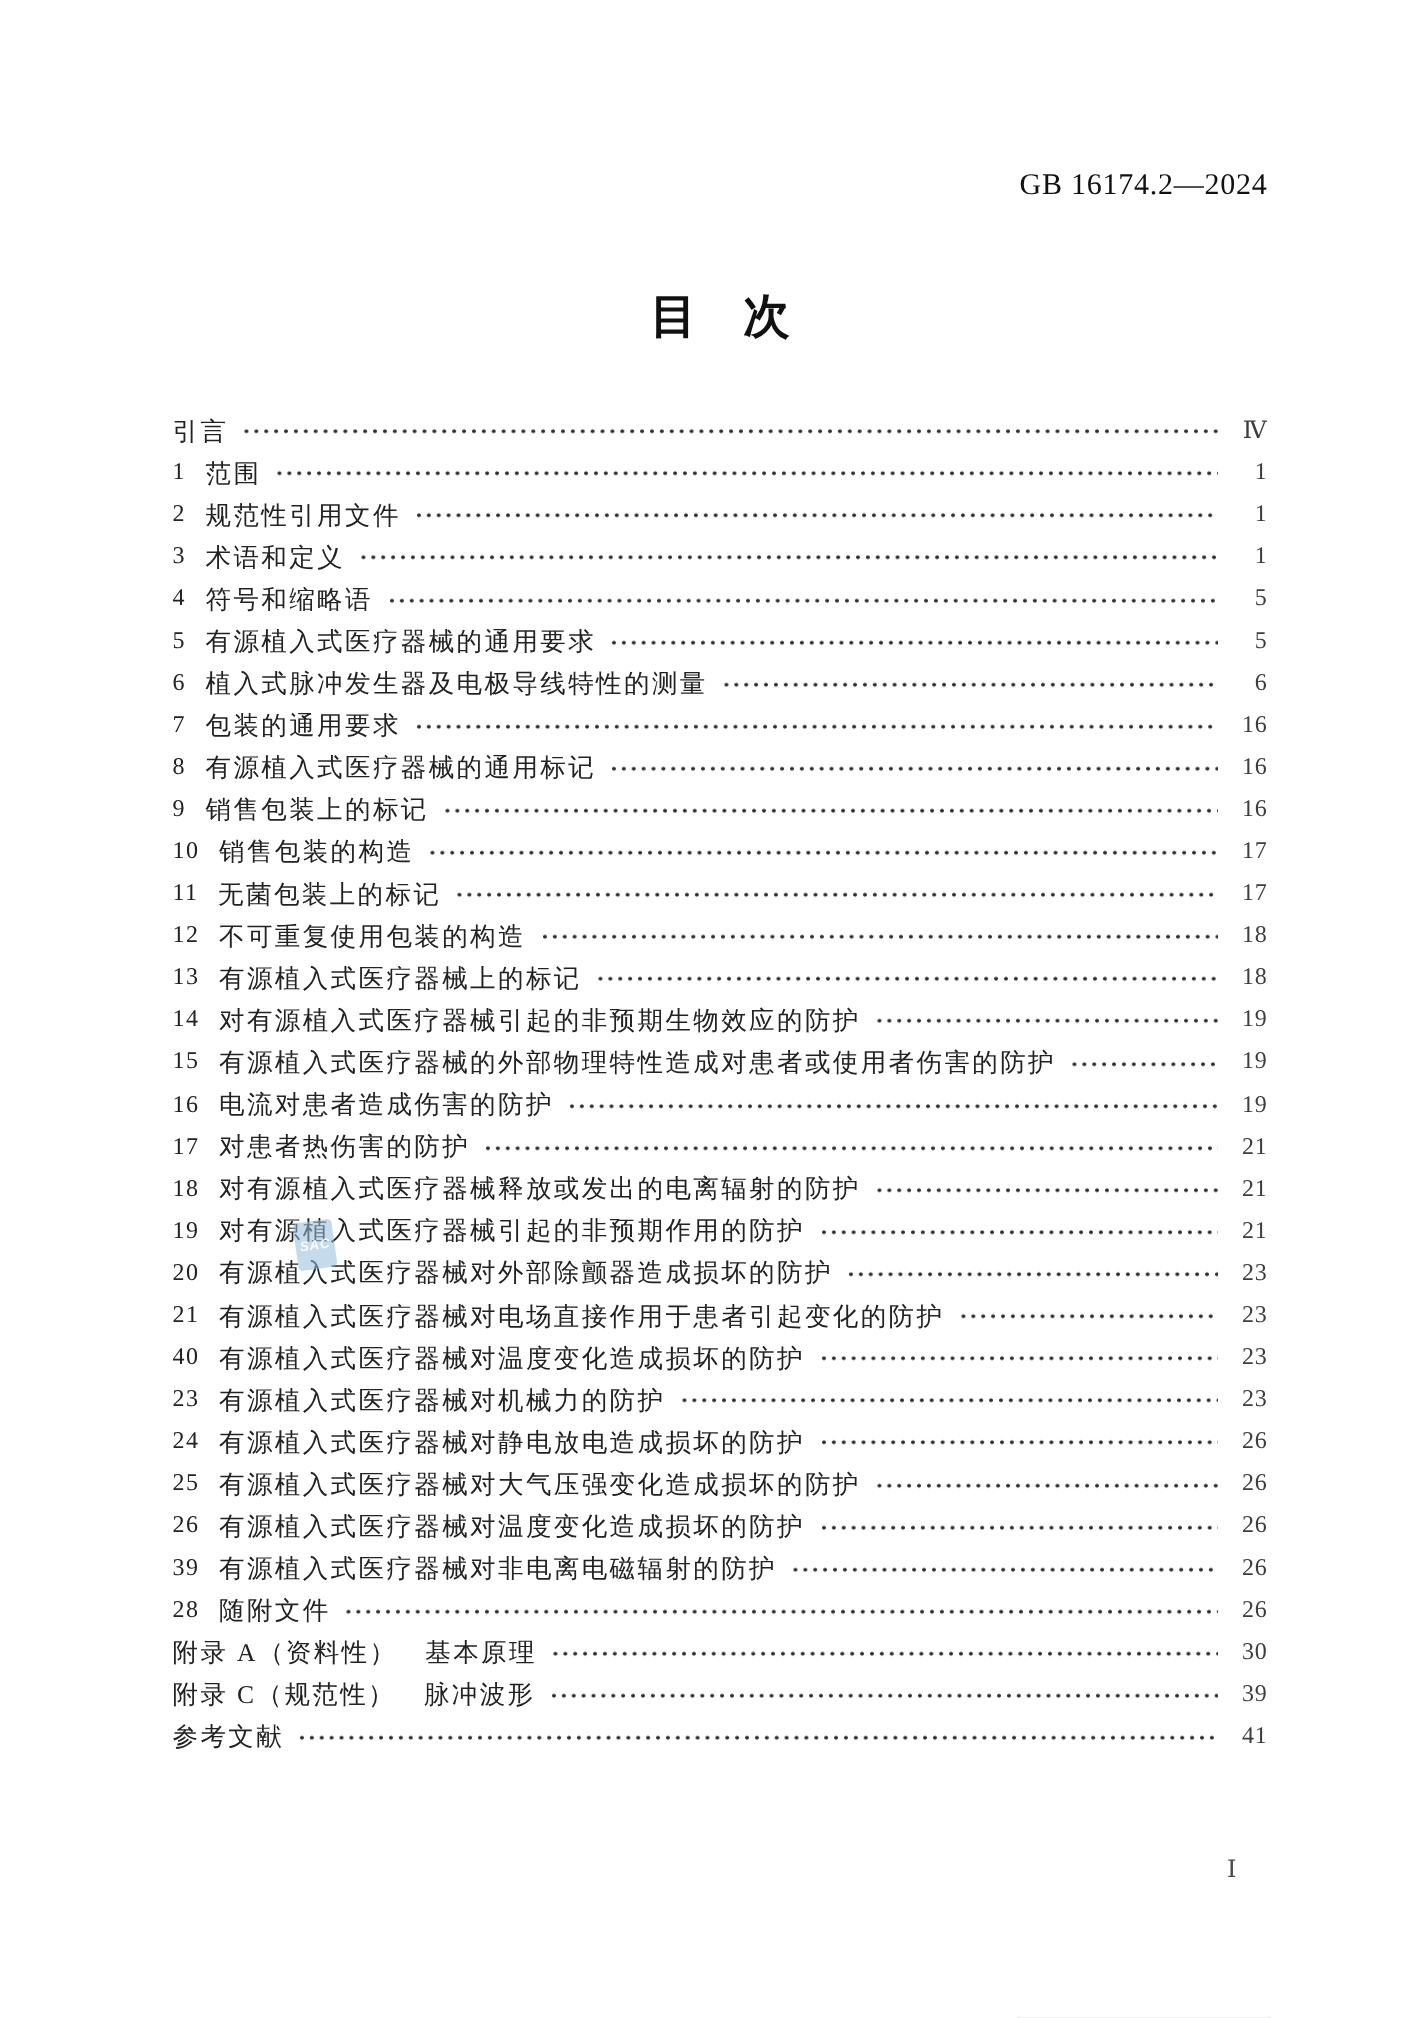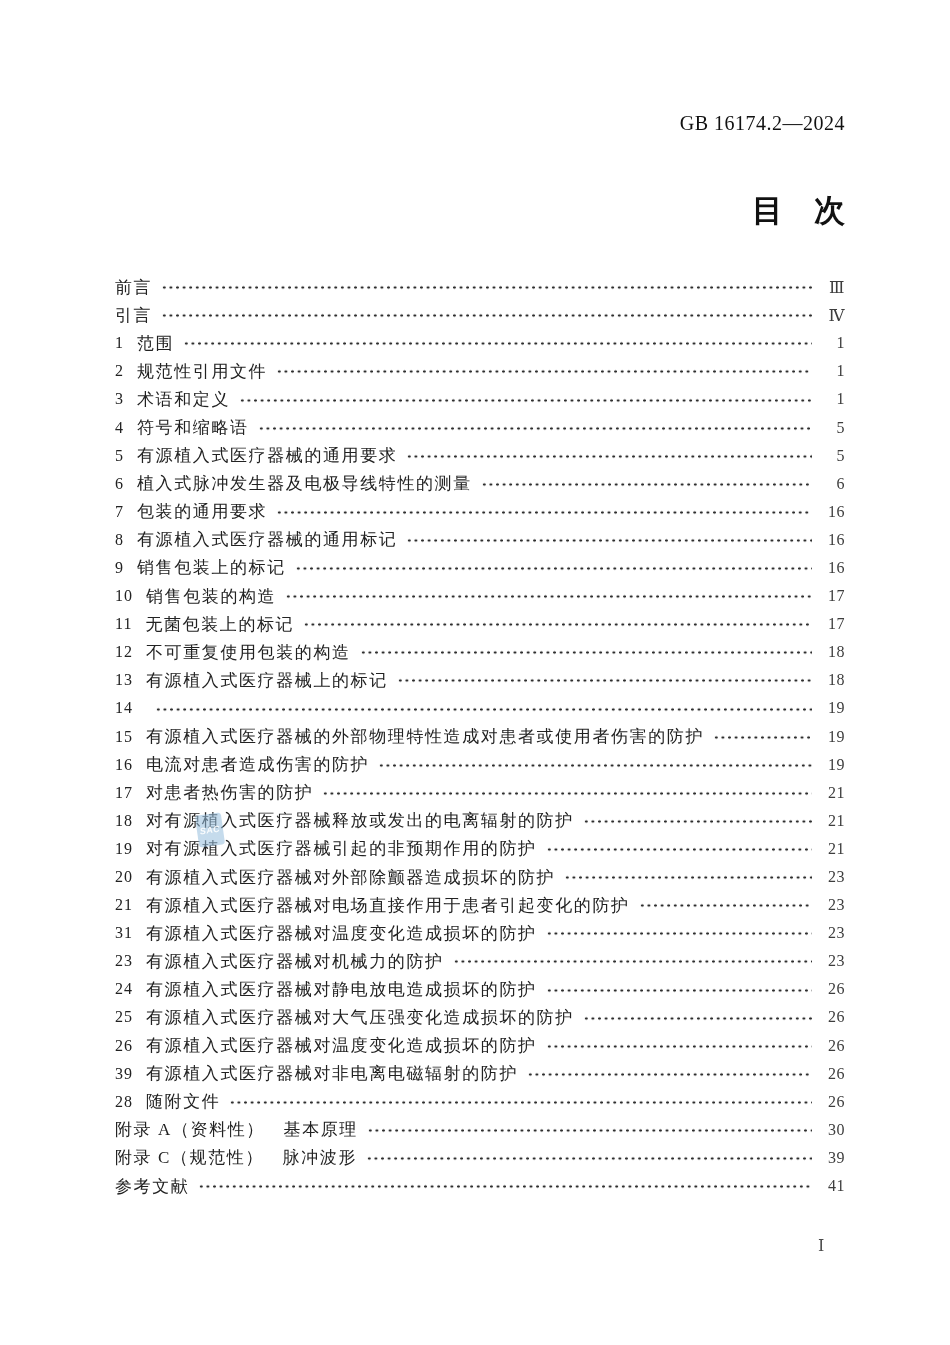--- a/index.html
+++ b/index.html
@@ -16,21 +16,21 @@
     position:absolute;
     top:112px;right:105px;
     font-size:20px;
     font-weight:normal;
     letter-spacing:0.5px;
     color:#111;
   }
   .doc-title{
     position:absolute;
     top:190px;left:115px;width:730px;
-    text-align:right;
+    text-align:center;
     font-size:31px;
     font-weight:bold;
     color:#111;
   }
   .toc{
     position:absolute;
     top:273px;left:115px;width:730px;
   }
   .toc-row{
     display:flex;
@@ -94,26 +94,20 @@
 </head>
 <body>
 
 <div class="page">
 
   <div class="doc-code">GB 16174.2—2024</div>
 
   <div class="doc-title">目　次</div>
 
   <div class="toc" id="toc-list">
-    <div class="toc-row">
-
-      <span class="label">前言</span>
-      <span class="leader"></span>
-      <span class="pageno">Ⅲ</span>
-    </div>
 
     <div class="toc-row">
 
       <span class="label">引言</span>
       <span class="leader"></span>
       <span class="pageno">Ⅳ</span>
     </div>
 
     <div class="toc-row">
       <span class="num">1</span>
@@ -201,20 +195,21 @@
 
     <div class="toc-row">
       <span class="num">13</span>
       <span class="label">有源植入式医疗器械上的标记</span>
       <span class="leader"></span>
       <span class="pageno">18</span>
     </div>
 
     <div class="toc-row">
       <span class="num">14</span>
+      <span class="label">对有源植入式医疗器械引起的非预期生物效应的防护</span>
       <span class="leader"></span>
       <span class="pageno">19</span>
     </div>
 
     <div class="toc-row">
       <span class="num">15</span>
       <span class="label">有源植入式医疗器械的外部物理特性造成对患者或使用者伤害的防护</span>
       <span class="leader"></span>
       <span class="pageno">19</span>
     </div>
@@ -255,21 +250,21 @@
     </div>
 
     <div class="toc-row">
       <span class="num">21</span>
       <span class="label">有源植入式医疗器械对电场直接作用于患者引起变化的防护</span>
       <span class="leader"></span>
       <span class="pageno">23</span>
     </div>
 
     <div class="toc-row">
-      <span class="num">31</span>
+      <span class="num">40</span>
       <span class="label">有源植入式医疗器械对温度变化造成损坏的防护</span>
       <span class="leader"></span>
       <span class="pageno">23</span>
     </div>
 
     <div class="toc-row">
       <span class="num">23</span>
       <span class="label">有源植入式医疗器械对机械力的防护</span>
       <span class="leader"></span>
       <span class="pageno">23</span>

